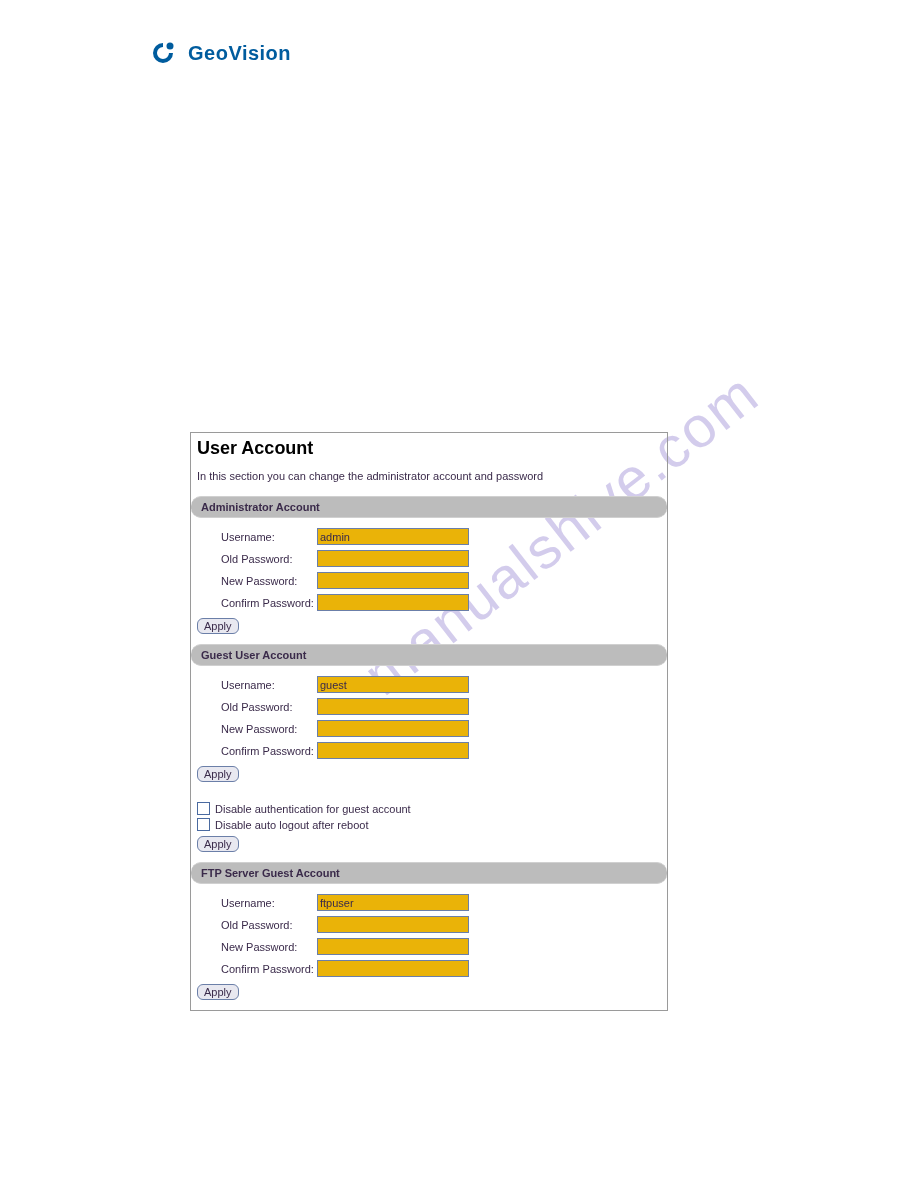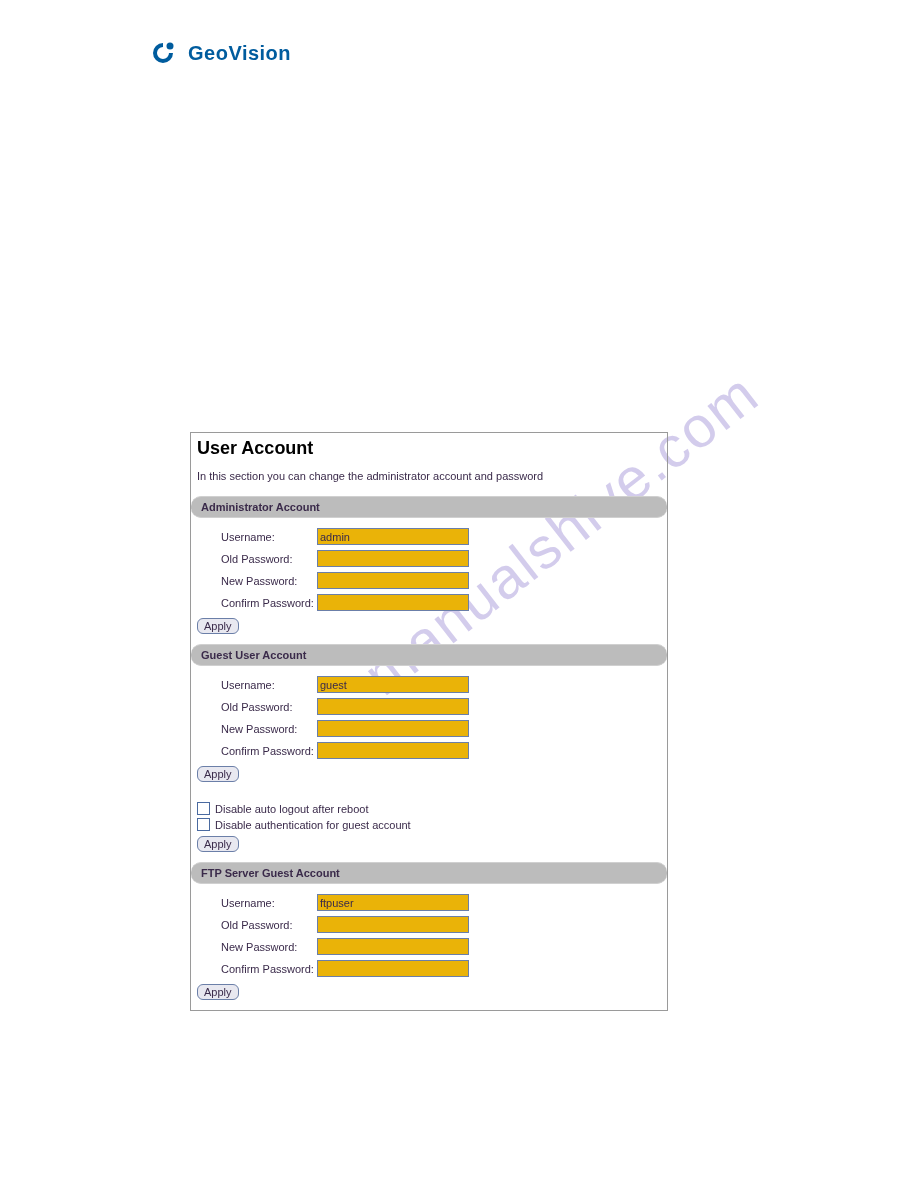--- a/index.html
+++ b/index.html
@@ -180,25 +180,25 @@
     <div class="row">
       <span class="row-label">Confirm Password:</span>
       <input class="text-input" type="password" style="">
     </div>
     <button class="btn">Apply</button>
   </div>
 
   <div class="form-block">
     <div class="checkbox-row">
       <span class="cb"></span>
-      <span class="cb-label">Disable auto logout after reboot</span>
+      <span class="cb-label">Disable authentication for guest account</span>
     </div>
     <div class="checkbox-row">
       <span class="cb"></span>
-      <span class="cb-label">Disable authentication for guest account</span>
+      <span class="cb-label">Disable auto logout after reboot</span>
     </div>
     <button class="btn">Apply</button>
   </div>
 
   <div class="section-header">FTP Server Guest Account</div>
   <div class="form-block">
     <div class="row">
       <span class="row-label">Username:</span>
       <input class="text-input" value="ftpuser" style="">
     </div>

